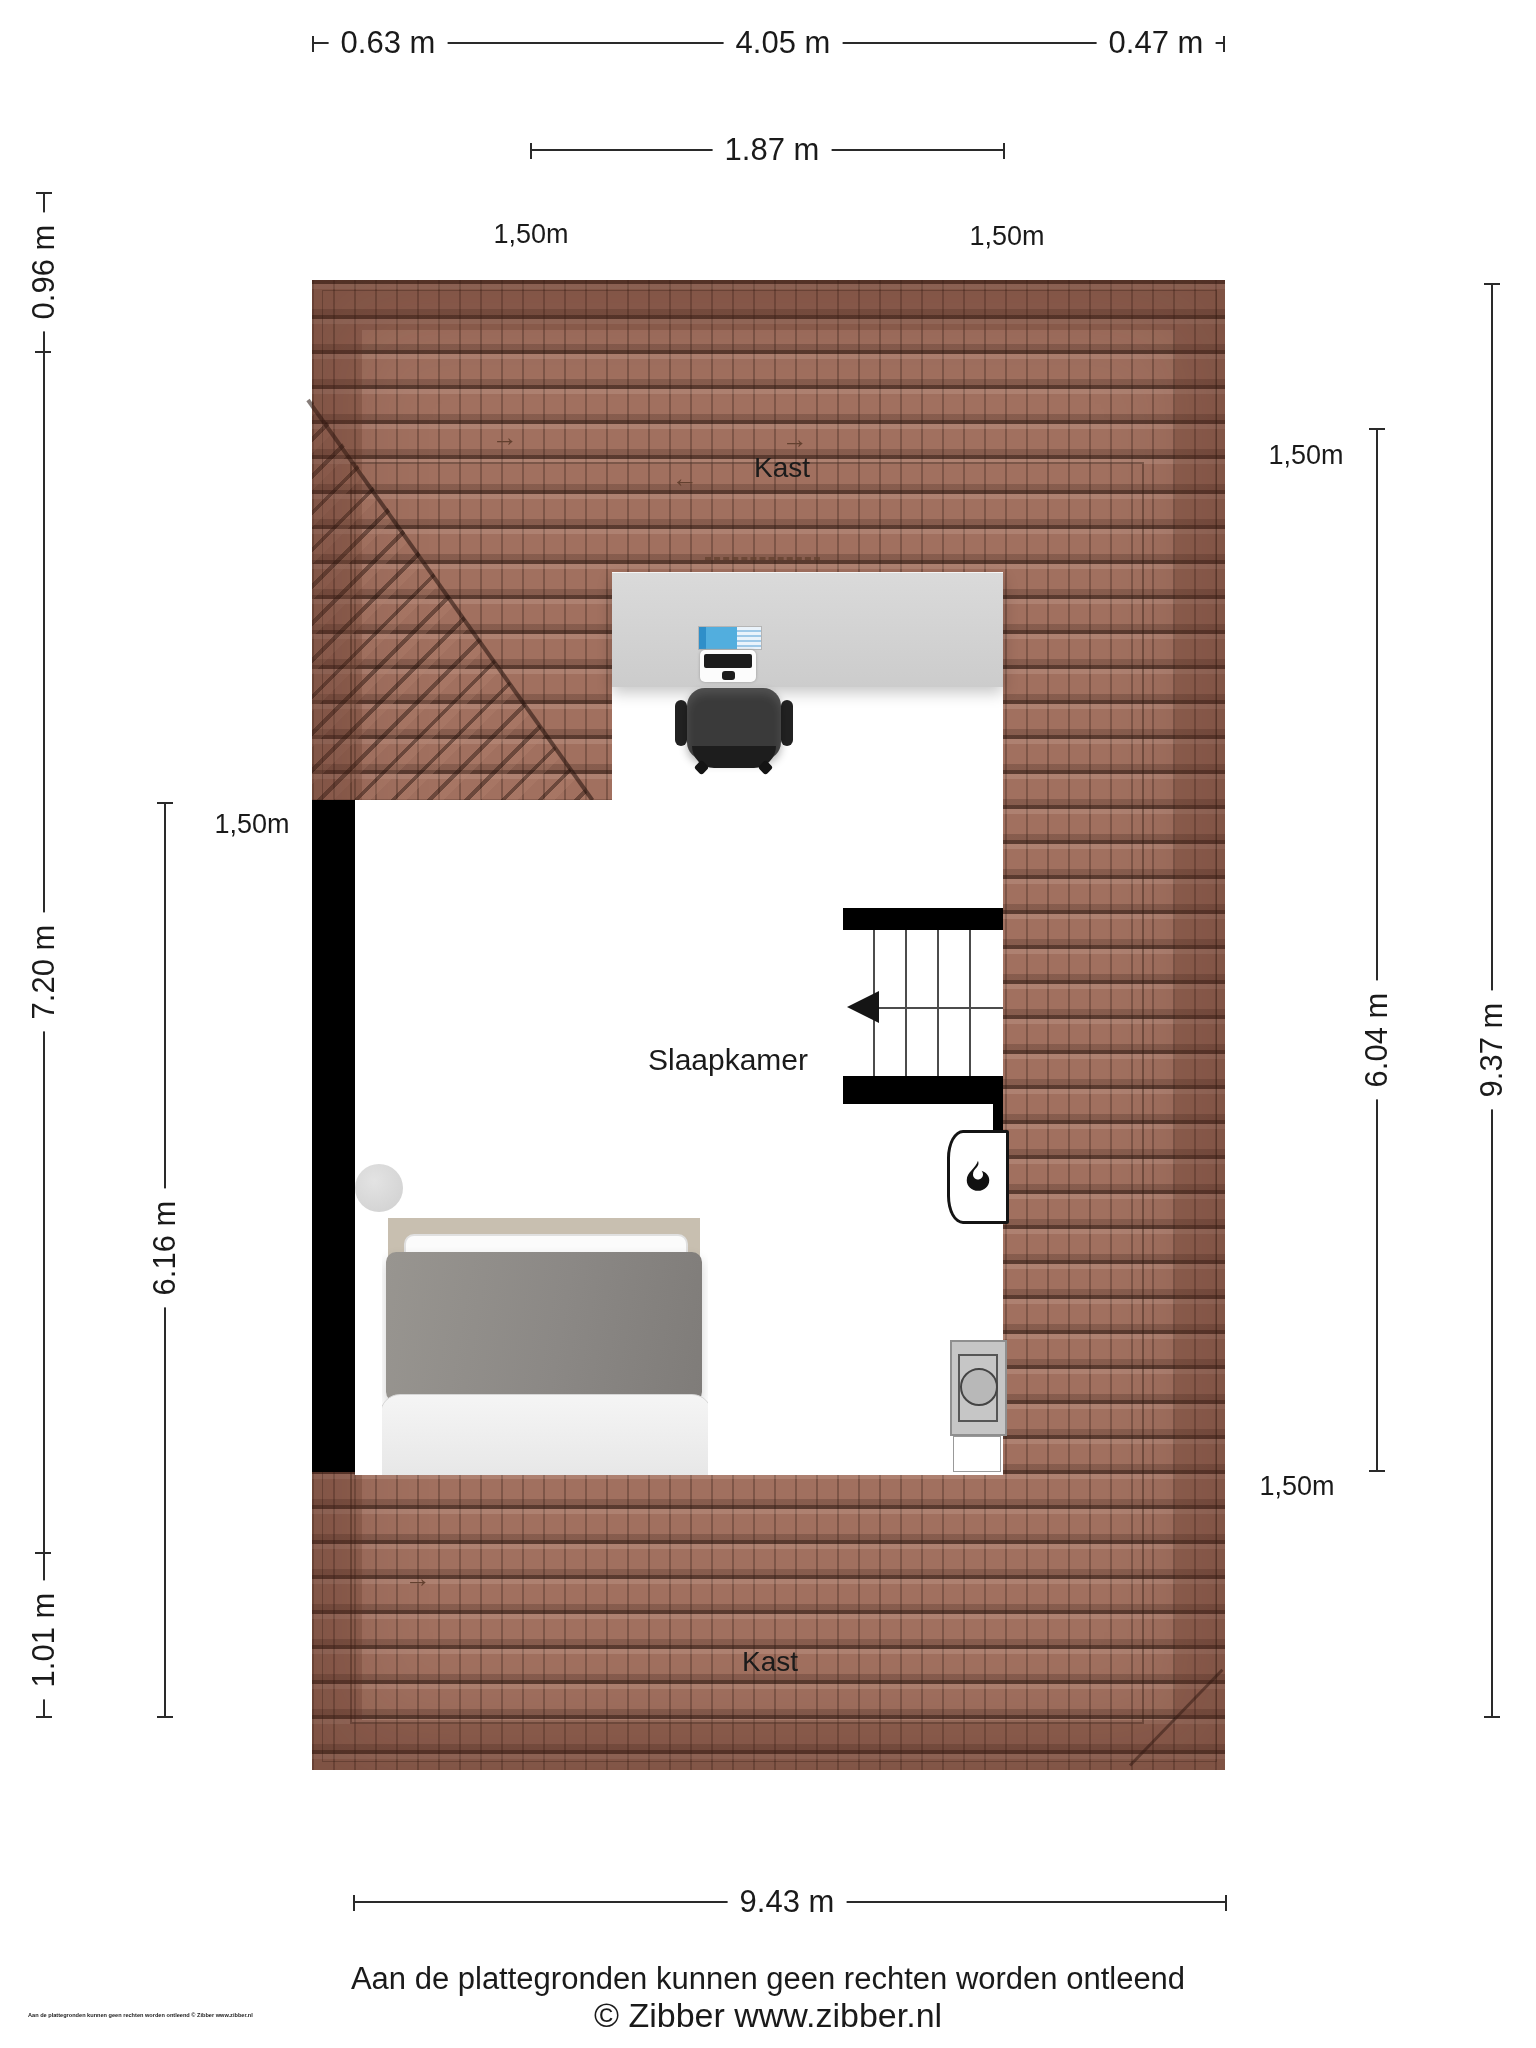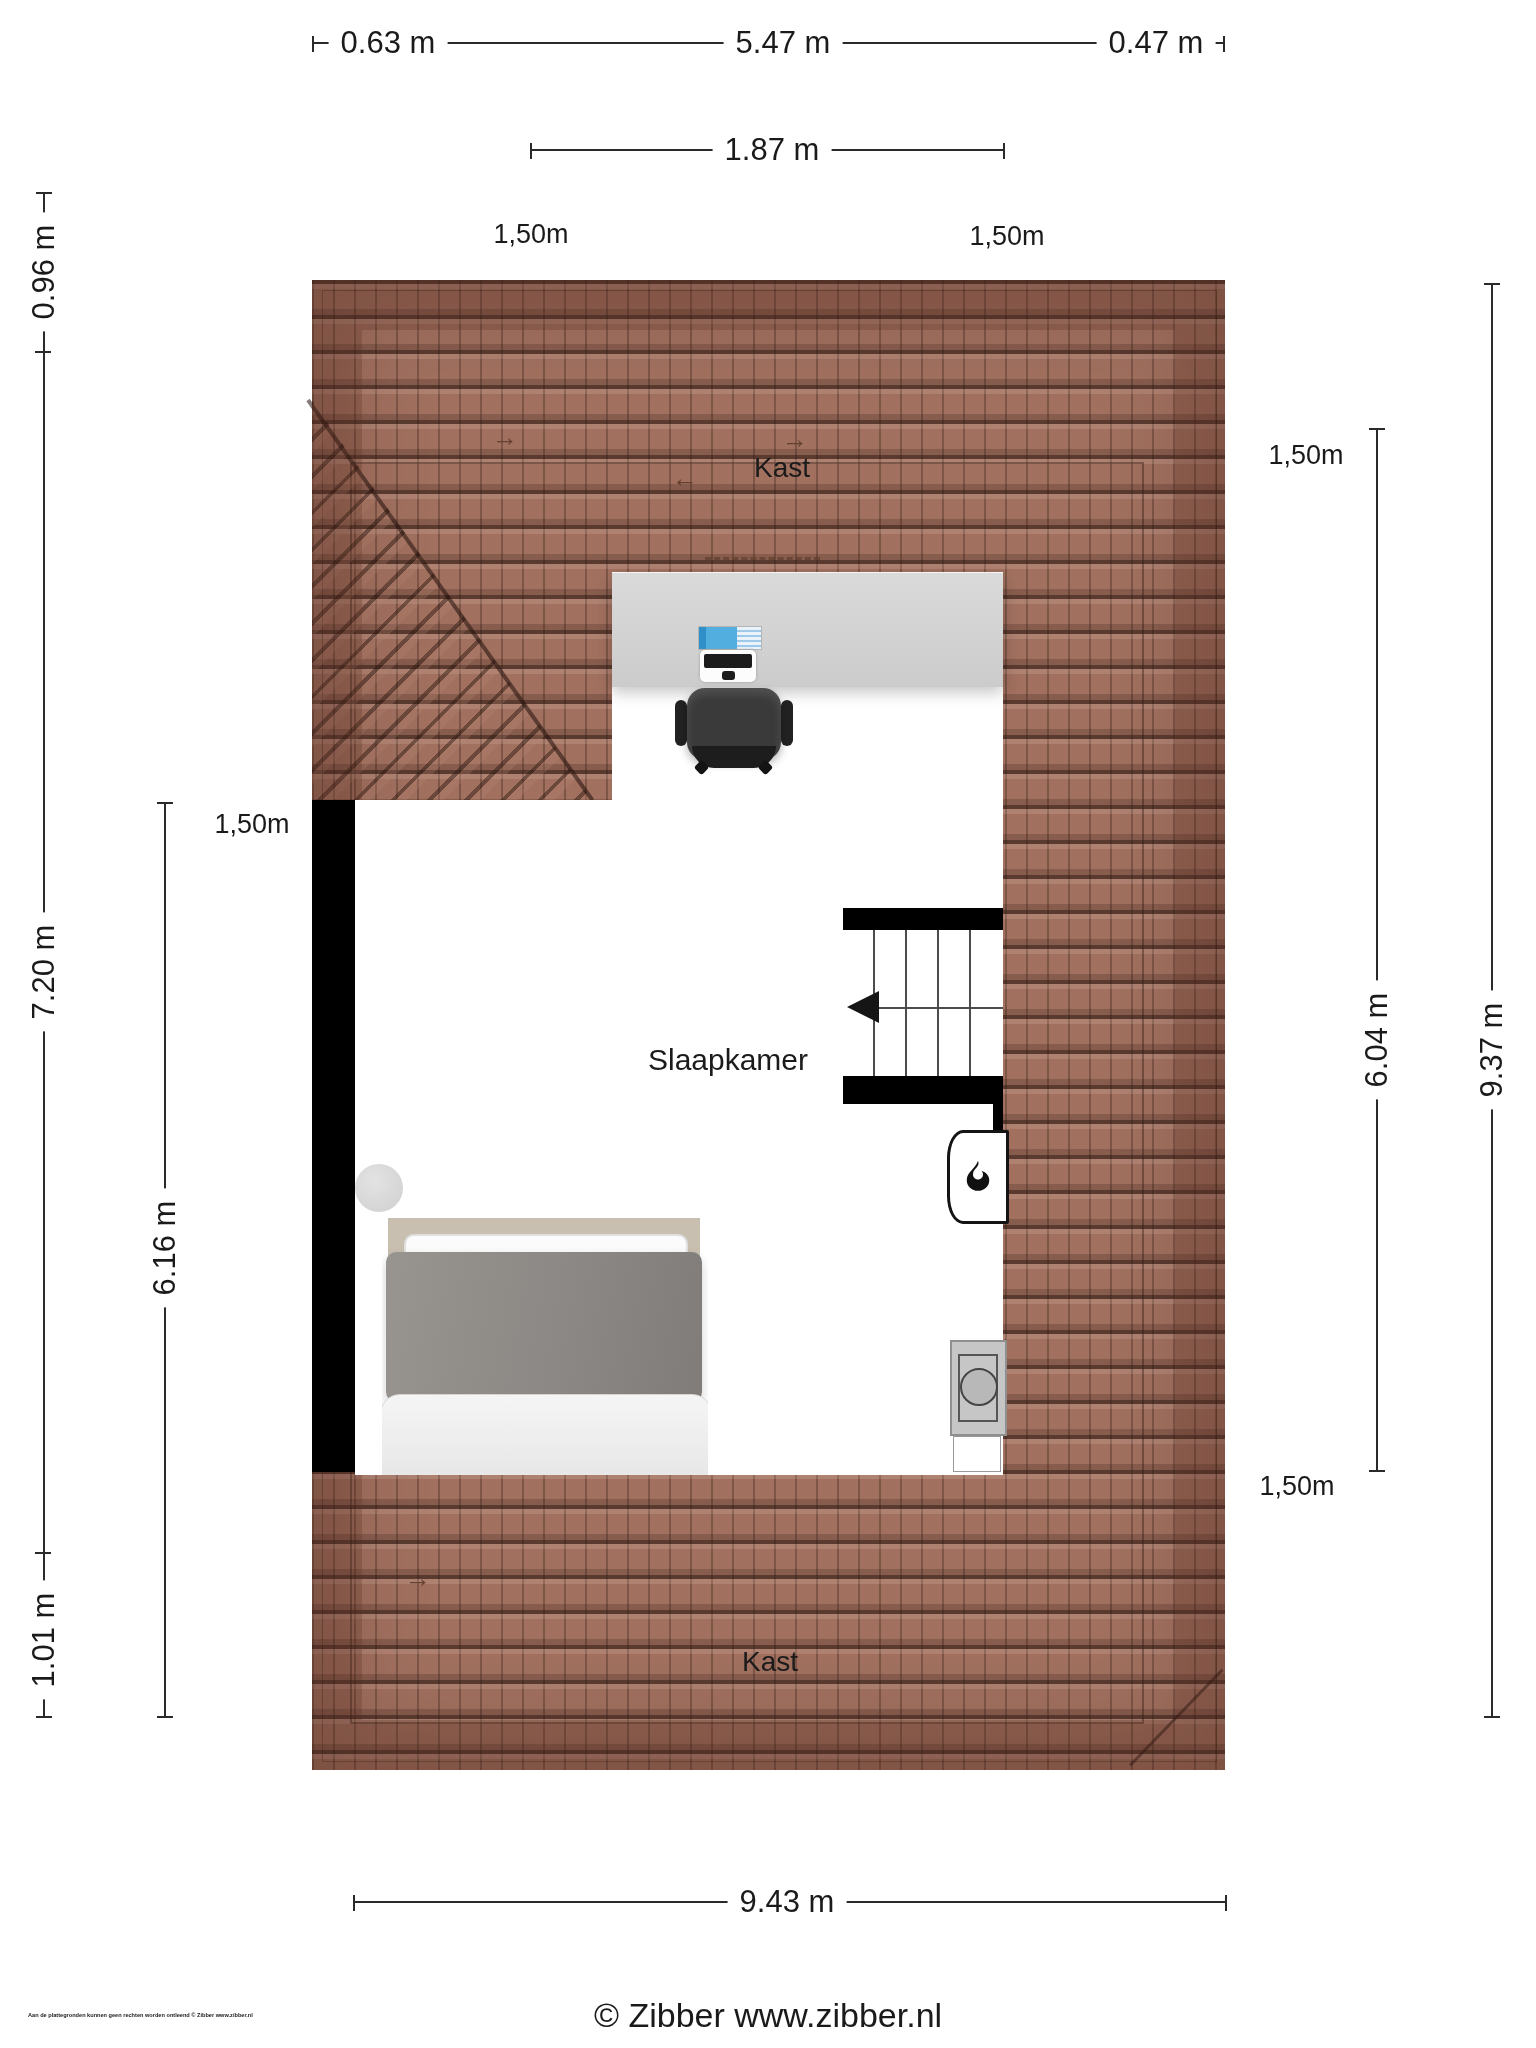--- a/index.html
+++ b/index.html
@@ -210,21 +210,21 @@
   <div id="lamp"></div>
   <div id="bed-clip">
     <div id="bed-head"></div>
     <div id="bed-pillow"></div>
     <div id="bed-blanket"></div>
     <div id="bed-duvet"></div>
   </div>
 
   <div id="dim-top1" class="hline"></div>
   <div id="dim-top1-l1" class="dim-label">0.63 m</div>
-  <div id="dim-top1-l2" class="dim-label">5.47 m</div>
+  <div id="dim-top1-l2" class="dim-label">4.05 m</div>
   <div id="dim-top1-l3" class="dim-label">0.47 m</div>
   <div id="dim-top2" class="hline"></div>
   <div id="dim-top2-l" class="dim-label">1.87 m</div>
   <div id="mk-top-left" class="marker">1,50m</div>
   <div id="mk-top-right" class="marker">1,50m</div>
 
   <div id="dim-left-a" class="vline"></div>
   <div id="tick-la-1" class="tick"></div>
   <div id="tick-la-2" class="tick"></div>
   <div id="lbl-096" class="dim-label-v">0.96 m</div>
@@ -237,16 +237,17 @@
   <div id="dim-right-a" class="vline"></div>
   <div id="lbl-604" class="dim-label-v">6.04 m</div>
   <div id="dim-right-b" class="vline"></div>
   <div id="lbl-937" class="dim-label-v">9.37 m</div>
   <div id="mk-right-top" class="marker">1,50m</div>
   <div id="mk-right-bottom" class="marker">1,50m</div>
 
   <div id="dim-bottom" class="hline"></div>
   <div id="dim-bottom-l" class="dim-label">9.43 m</div>
 
+  <div id="footer-1">Aan de plattegronden kunnen geen rechten worden ontleend</div>
   <div id="footer-2">© Zibber www.zibber.nl</div>
   <div id="corner-note">Aan de plattegronden kunnen geen rechten worden ontleend © Zibber www.zibber.nl</div>
 
 </div>
 
 </body></html>

